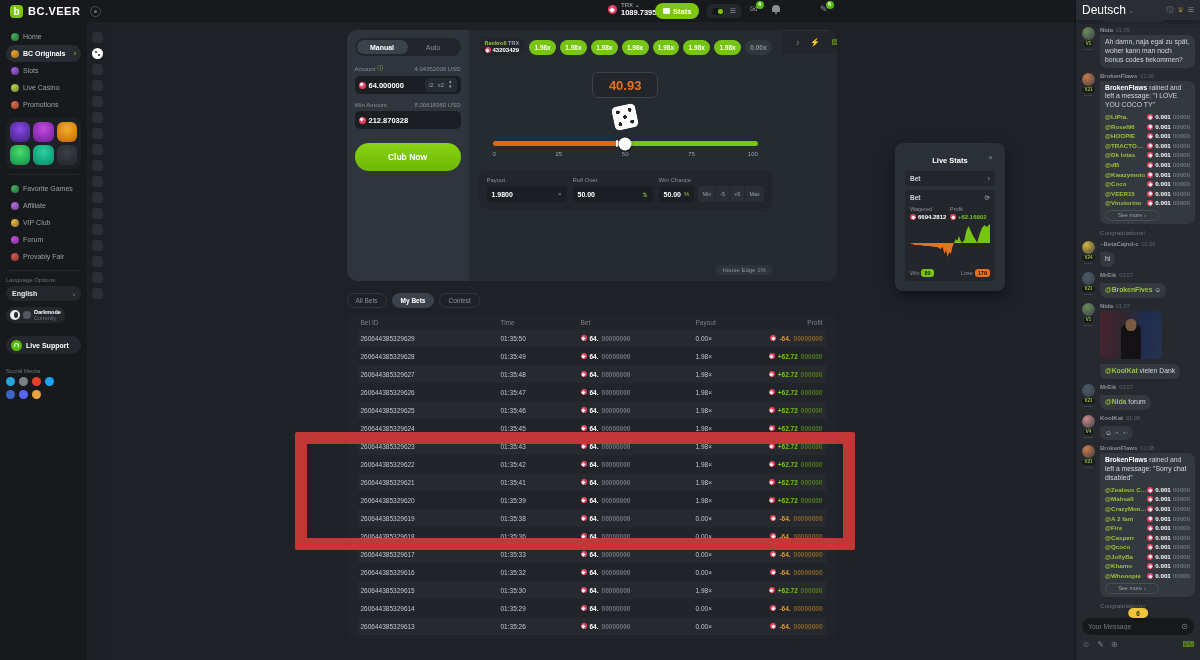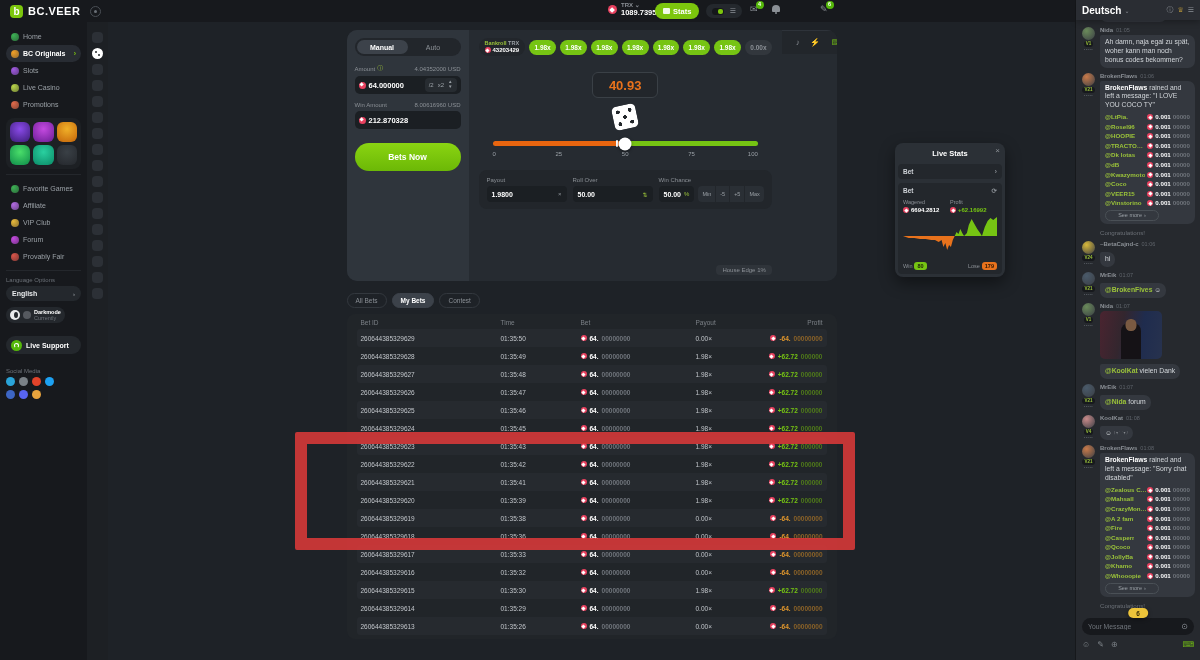--- a/index.html
+++ b/index.html
@@ -110,21 +110,21 @@
 .cb{padding:0 4px;font-size:5.5px;color:#9aa0a6;display:flex;align-items:center;border-right:1px solid #22262b;cursor:pointer}
 .cb:last-child{border-right:none}
 .house-edge{position:absolute;right:10px;bottom:6px;background:#2f343a;border-radius:4px;padding:2px 6px;font-size:6px;color:#8b9096}
 .gp-toolbar{height:24px;background:#22262b;border-top:1px solid #2e333a;display:flex;align-items:center;justify-content:flex-end;gap:11px;padding:0 14px}
 .tool{font-size:8px;color:#8b9096;line-height:1;cursor:pointer}
 .tool.green{color:#76c413}
 .trash-glyph{width:6px;height:7px;border:1px solid #8b9096;border-top:2px solid #8b9096;border-radius:1px}
 .circle-q{width:9px;height:9px;border:1px solid #8b9096;border-radius:50%;font-size:6px;color:#8b9096;display:flex;align-items:center;justify-content:center}
 
 
-.livestats{position:absolute;left:787px;top:121px;width:110px;background:#2b3036;border-radius:8px;box-shadow:0 6px 16px rgba(0,0,0,.45);padding:3px;z-index:6}
+.livestats{position:absolute;left:787px;top:121px;width:110px;background:#2b3036;border-radius:8px;box-shadow:0 6px 16px rgba(0,0,0,.45);padding:10px;z-index:6}
 .ls-head{display:flex;align-items:center;justify-content:center;position:relative;height:14px}
 .ls-title{font-size:7.5px;font-weight:bold;color:#fff}
 .ls-close{position:absolute;right:2px;top:0;color:#8b9096;font-size:8px;cursor:pointer}
 .ls-row{background:#23272c;border-radius:4px;height:15px;display:flex;align-items:center;justify-content:space-between;padding:0 5px;margin-top:4px;font-size:6.5px;color:#cfd3d8;font-weight:bold;cursor:pointer}
 .ls-chev{color:#8b9096}
 .ls-body{background:#23272c;border-radius:4px;margin-top:4px;padding:4px 5px}
 .ls-body-head{display:flex;justify-content:space-between;font-size:6.5px;font-weight:bold;color:#cfd3d8}
 .ls-stats{display:flex;margin-top:4px}
 .ls-col{flex:1}
 .ls-lbl{font-size:5.5px;color:#8b9096}
@@ -151,21 +151,21 @@
 .c-profit{display:flex;gap:3px;align-items:center;justify-content:flex-end;font-weight:bold}
 .profit-win{color:#76c413}
 .pw-zeros{color:#4f7a1a}
 .profit-lose{color:#e0962c}
 .pl-zeros{color:#8a6228}
 .annotation{position:absolute;left:187px;top:410px;width:560px;height:118px;border:12px solid rgba(224,58,58,.85);z-index:8;border-radius:2px}
 
 
 .chat{position:absolute;right:0;top:0;bottom:0;width:125px;background:#26292e;border-left:1px solid rgba(0,0,0,.4)}
 .chat-head{height:20px;background:#2a2d33;display:flex;align-items:center;padding:0 6px;gap:3px;position:relative;z-index:3;box-shadow:0 2px 6px rgba(0,0,0,.3)}
-.ch-lang{font-size:10px;font-weight:bold;color:#fff}
+.ch-lang{font-size:12px;font-weight:normal;color:#fff}
 .ch-chev{font-size:6px;color:#8b9096}
 .ch-icons{margin-left:auto;display:flex;gap:4px;align-items:center;font-size:7px;color:#8b9096}
 .trophy{color:#e8b93c}
 .chat-msgs{position:absolute;top:20px;bottom:47px;left:0;right:0;overflow:hidden;display:flex;flex-direction:column;justify-content:flex-end;padding:0 5px 4px;gap:5px}
 .cmsg{display:flex;gap:4px}
 .avcol{width:15px;flex:none;display:flex;flex-direction:column;align-items:center;gap:1px}
 .avatar{width:13px;height:13px;border-radius:50%}
 .vbadge{background:#17191d;border-radius:3px;font-size:4.5px;color:#9bc33a;font-weight:bold;padding:0 2px;line-height:6px}
 .avdots{font-size:4px;color:#5a6067;letter-spacing:.5px;line-height:3px}
 .cbody{flex:1;min-width:0}
@@ -363,21 +363,21 @@
           <div class="fld-row">
             <span class="fld-label">
                 <span>Win Amount</span>
               </span>
             <span>8.00616960 USD</span>
           </div>
           <div class="fld-input">
             <span class="coin xs"></span>
             <span class="fld-value">212.870328</span>
           </div>
-          <button class="roll-btn">Bets Now</button>
+          <button class="roll-btn">Club Now</button>
         </div>
 
         <div class="gp-right">
           <div class="hist-row">
             <div class="bankroll">
               <div class="bk-top"><span>Bankroll</span> <span class="cur">TRX</span></div>
               <div class="bk-val">
                   <span class="coin sm"></span>
                   <span>43203429</span>
                 </div>

